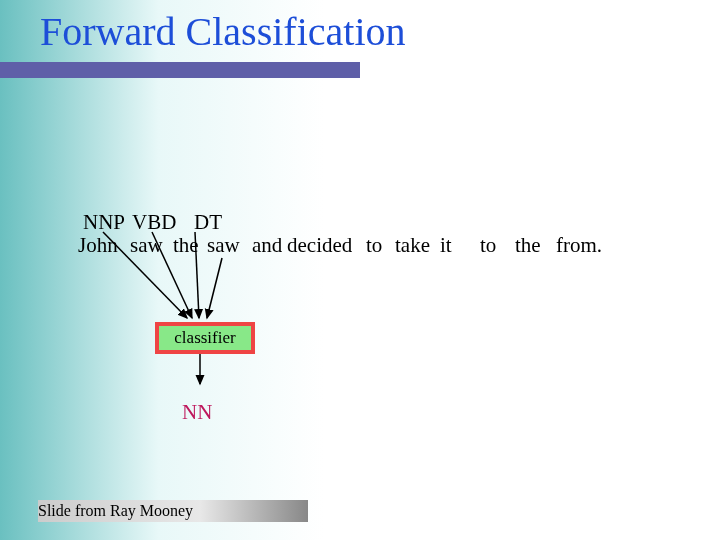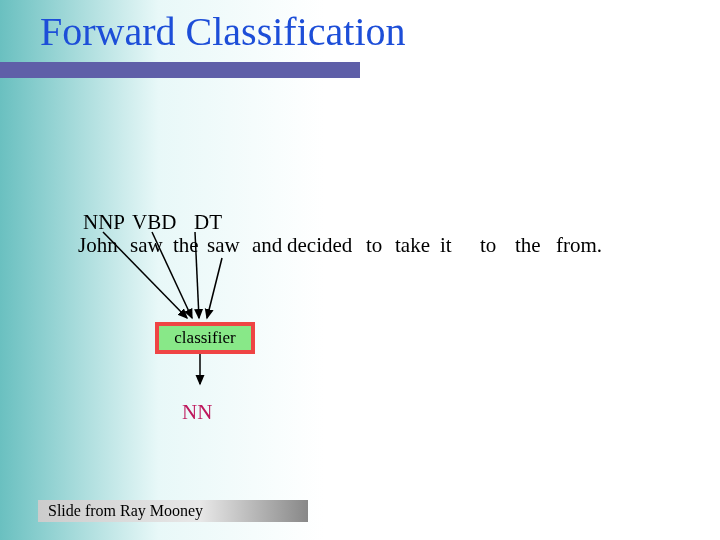--- a/index.html
+++ b/index.html
@@ -82,21 +82,21 @@
   }
   .footer-box {
     position: absolute;
     left: 38px;
     top: 500px;
     width: 270px;
     height: 22px;
     background: linear-gradient(to right, #cccccc 0%, #e8e8e8 60%, #888888 100%);
     font-size: 16px;
     line-height: 22px;
-    padding-left: 10px;
+    padding-left: 0;
     color: #000000;
     box-sizing: border-box;
   }
 </style>
 </head>
 <body>
 
 <div class="title">Forward Classification</div>
 <div class="title-bar"></div>
 

